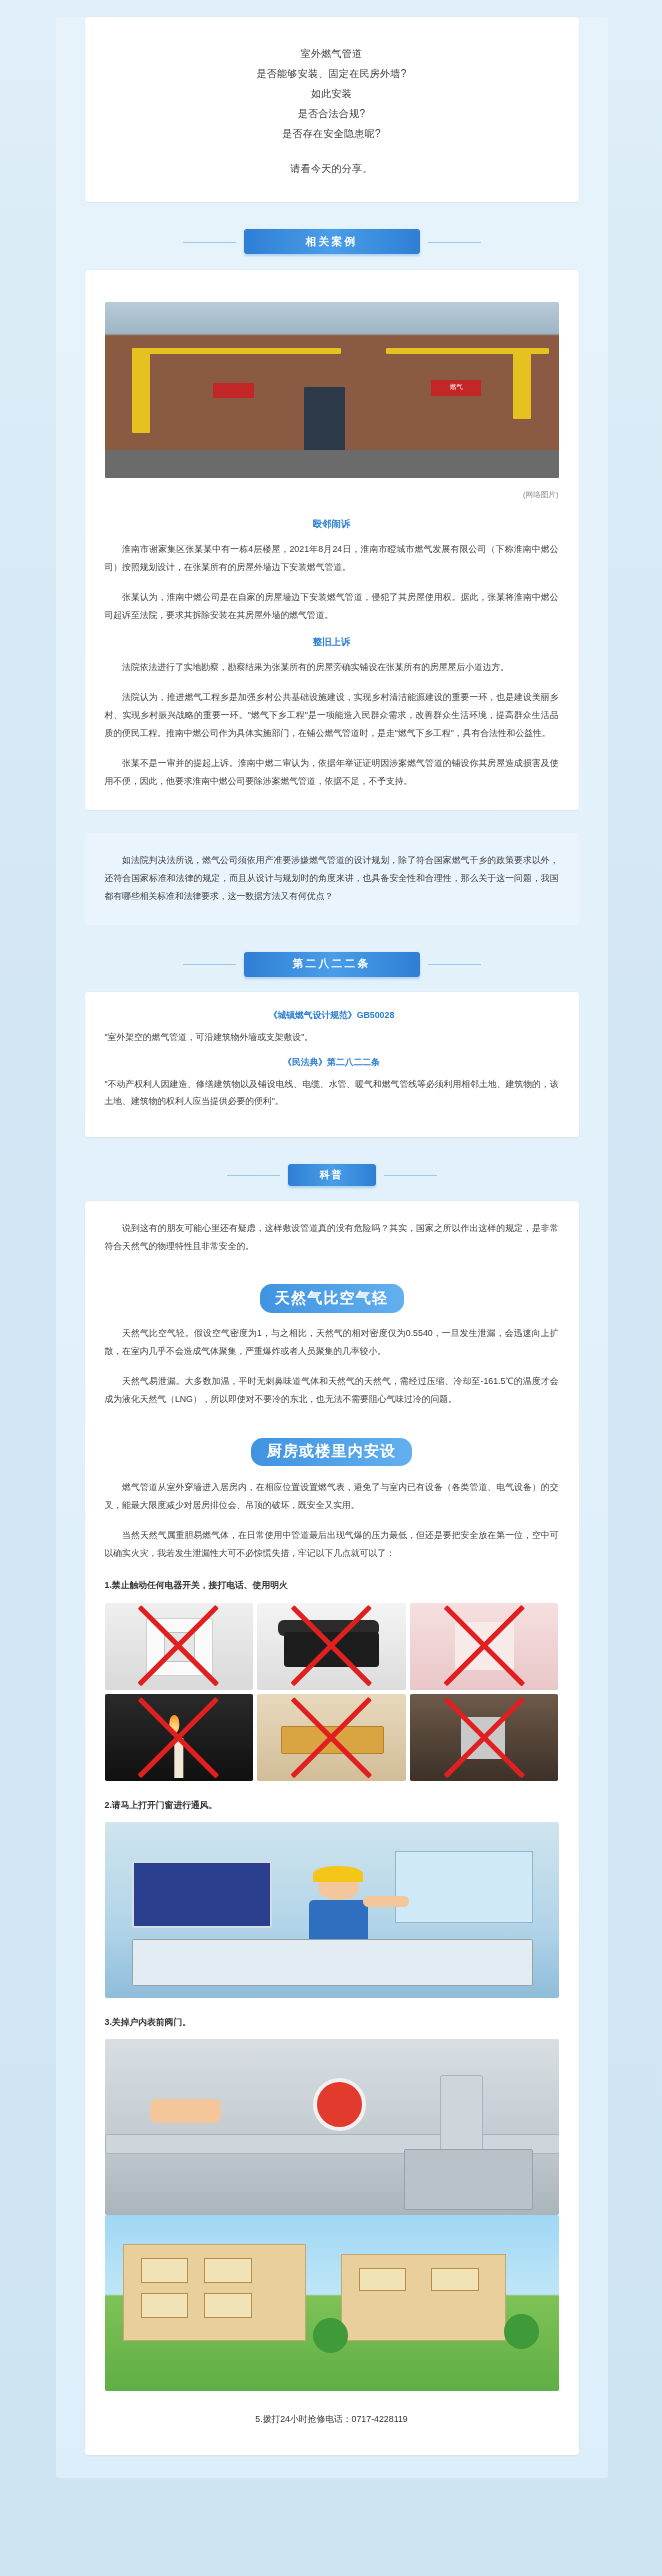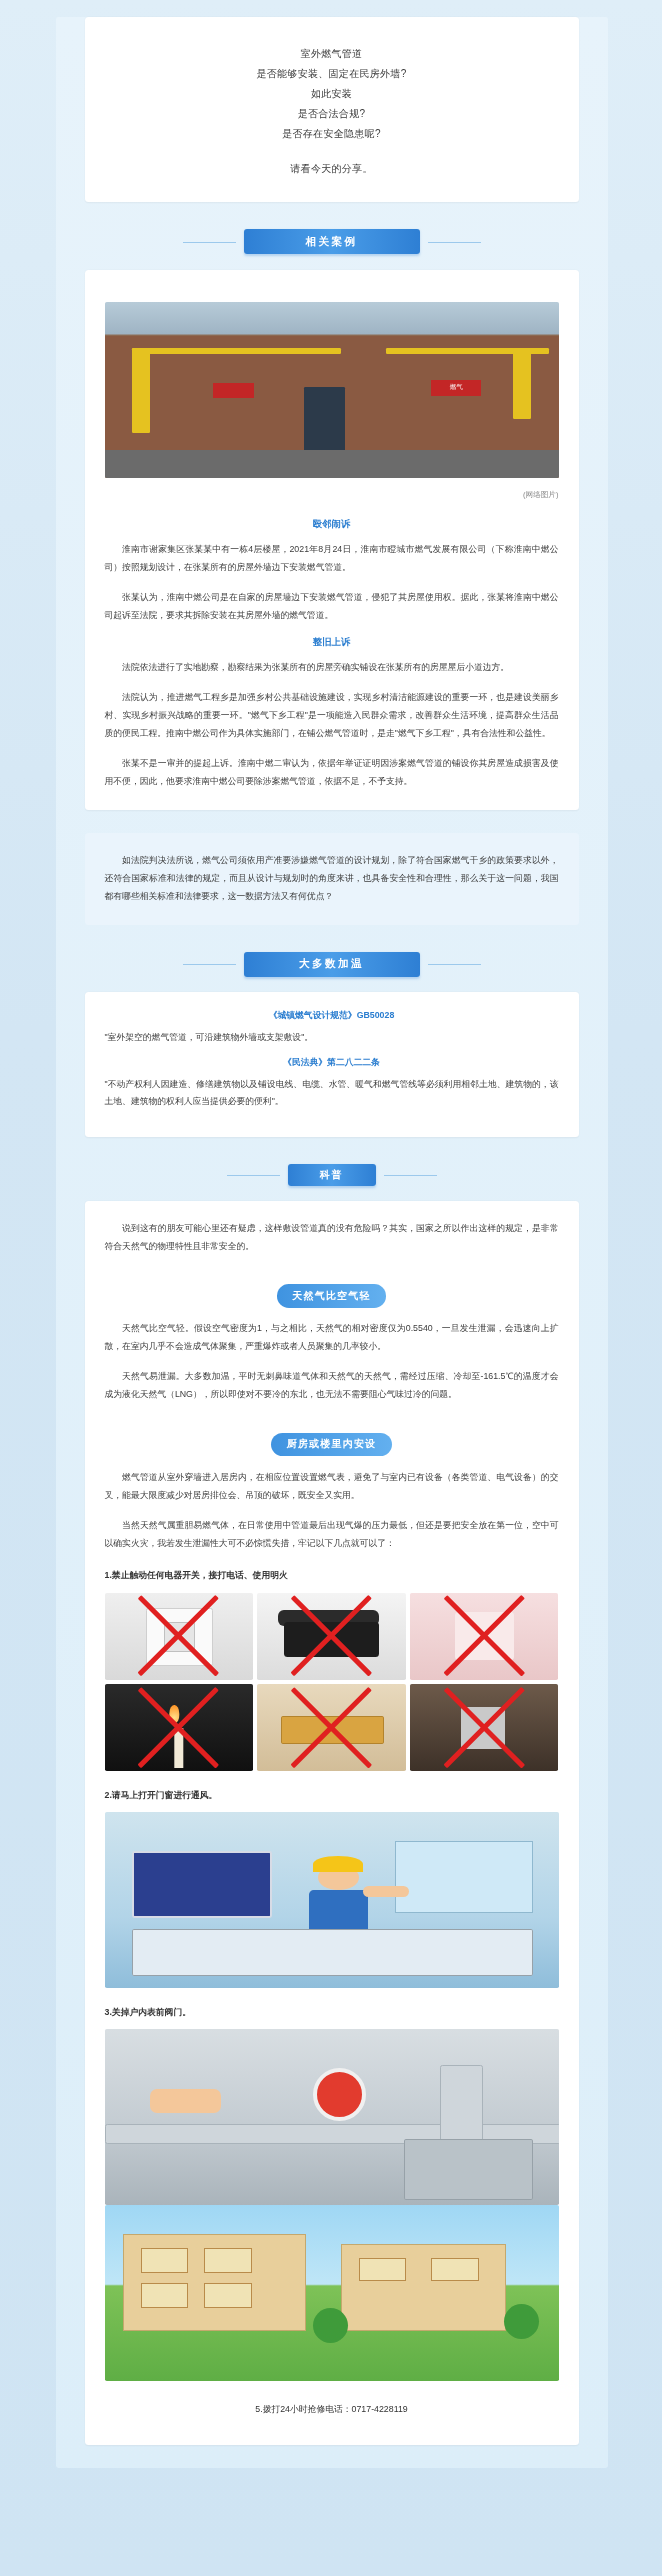--- a/index.html
+++ b/index.html
@@ -137,21 +137,21 @@
     color: #3c3c3c;
     text-align: justify;
     margin: 0 0 5.9px 0;
   }
 
   
   .pill {
     margin: 17.6px auto 11.8px auto;
     background: linear-gradient(90deg, #3f93e0 0%, #63b0ef 100%);
     color: #fff;
-    font-size: 10px;
+    font-size: 15px;
     font-weight: bold;
     letter-spacing: 1.2px;
     border-radius: 11.8px;
     padding: 4.7px 15.3px;
     display: inline-block;
   }
   .pill-center { text-align: center; }
 
   
   .step-title {
@@ -395,21 +395,21 @@
         <div class="sub-head">整旧上诉</div>
         <p class="body">法院依法进行了实地勘察，勘察结果为张某所有的房屋旁确实铺设在张某所有的房屋屋后小道边方。</p>
         <p class="body">法院认为，推进燃气工程乡是加强乡村公共基础设施建设，实现乡村清洁能源建设的重要一环，也是建设美丽乡村、实现乡村振兴战略的重要一环。"燃气下乡工程"是一项能造入民群众需求，改善群众生活环境，提高群众生活品质的便民工程。推南中燃公司作为具体实施部门，在铺公燃气管道时，是走"燃气下乡工程"，具有合法性和公益性。</p>
         <p class="body">张某不是一审并的提起上诉。淮南中燃二审认为，依据年举证证明因涉案燃气管道的铺设你其房屋造成损害及使用不便，因此，他要求淮南中燃公司要除涉案燃气管道，依据不足，不予支持。</p>
       </div>
 
       <div class="block tinted" style="margin-top:23.5px;">
         <p class="body">如法院判决法所说，燃气公司须依用产准要涉嫌燃气管道的设计规划，除了符合国家燃气干乡的政策要求以外，还符合国家标准和法律的规定，而且从设计与规划时的角度来讲，也具备安全性和合理性，那么关于这一问题，我国都有哪些相关标准和法律要求，这一数据方法又有何优点？</p>
       </div>
 
-      <div class="banner">大多数加温</div>
+      <div class="banner">第二八二二条</div>
 
       <div class="block">
         <div class="law-title">《城镇燃气设计规范》GB50028</div>
         <p class="quote">"室外架空的燃气管道，可沿建筑物外墙或支架敷设"。</p>
         <div class="law-title">《民法典》第二八二二条</div>
         <p class="quote">"不动产权利人因建造、修缮建筑物以及铺设电线、电缆、水管、暖气和燃气管线等必须利用相邻土地、建筑物的，该土地、建筑物的权利人应当提供必要的便利"。</p>
       </div>
 
       <div class="banner small">科普</div>
 

